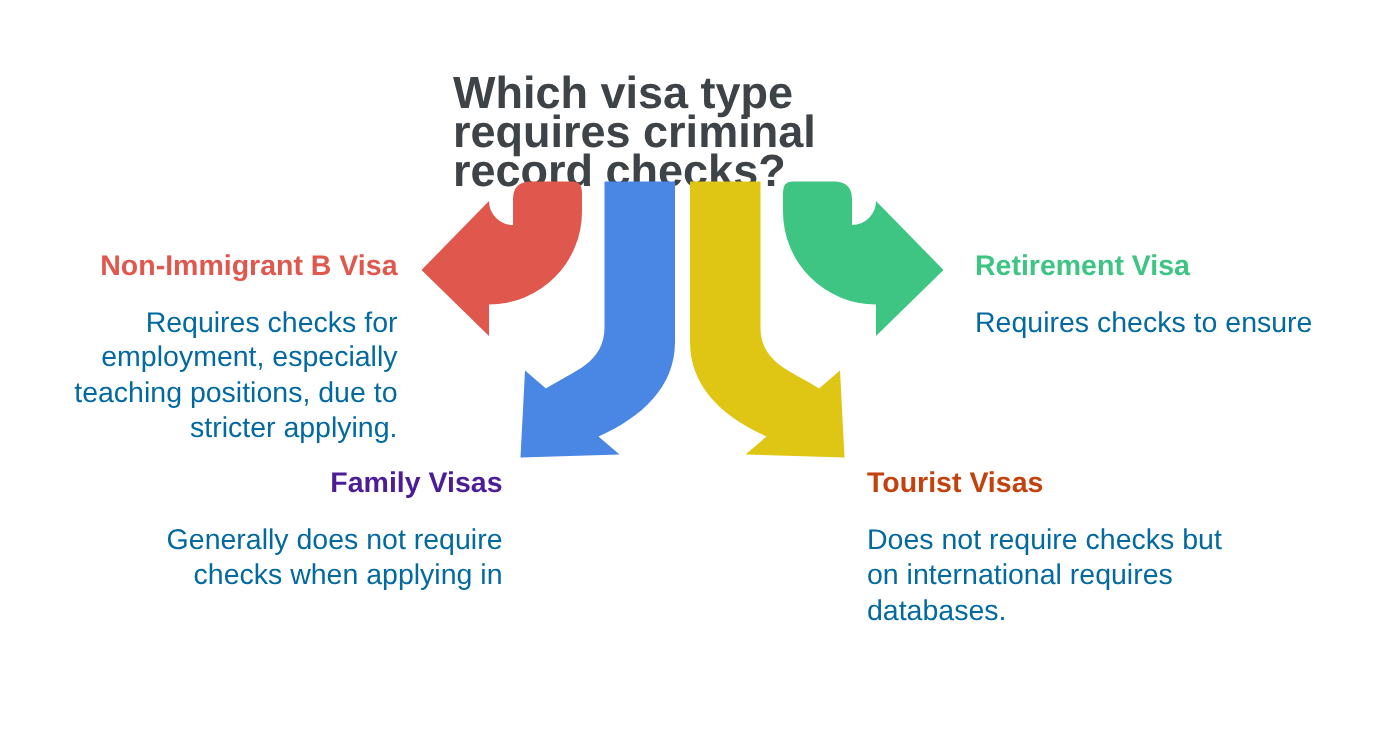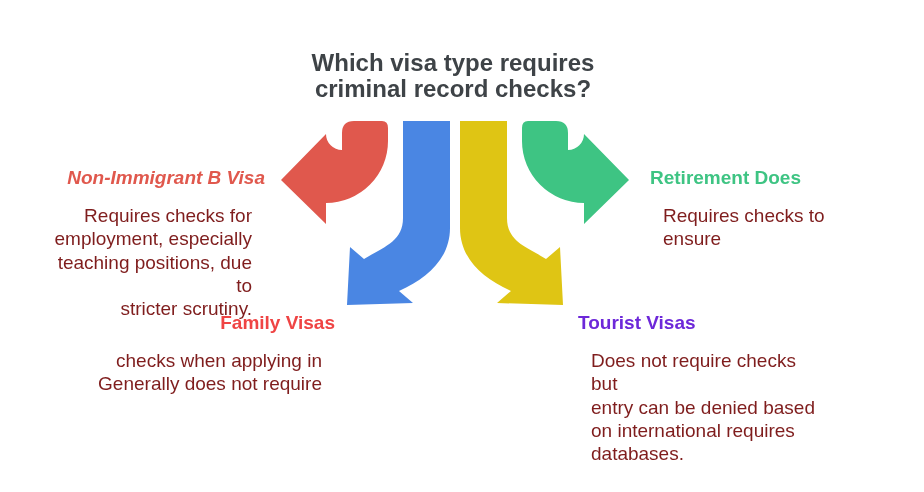--- a/index.html
+++ b/index.html
@@ -2,31 +2,30 @@
 <html><head>
 <meta charset="utf-8">
 <style>
   html,body{margin:0;padding:0;background:#ffffff;}
   .canvas{
     position:relative;width:924px;height:492px;background:#ffffff;
     font-family:"Liberation Sans",sans-serif;overflow:hidden;
   }
   .title{
     position:absolute;left:302px;top:50px;width:302px;margin:0;
-    font-size:24px;line-height:26px;font-weight:700;color:#3E4347;
-    text-align:center;
+    font-size:30px;line-height:26px;font-weight:700;color:#3E4347;
   }
   .arrows{position:absolute;left:0;top:0;width:924px;height:492px;}
   .block{position:absolute;}
   .heading{margin:0 0 15px 0;font-size:19px;font-weight:700;line-height:23px;}
-  .desc{margin:13px;font-size:19px;line-height:23.3px;color:#7f1d1d;}
-  .c-red{color:#E0584D;font-style:italic;}
+  .desc{margin:0;font-size:19px;line-height:23.3px;color:#0369a1;}
+  .c-red{color:#E0584D;}
   .c-green{color:#3EC483;}
-  .c-blue{color:#ef4444;}
-  .c-yellow{color:#6d28d9;}
+  .c-blue{color:#4c1d95;}
+  .c-yellow{color:#c2410c;}
   #sec-nonimm {left:30px;  top:166px; width:235px; text-align:right;}
   #sec-retire {left:650px; top:166px; width:245px; text-align:left;}
   #sec-family {left:85px;  top:311px; width:250px; text-align:right;}
   #sec-tourist{left:578px; top:311px; width:260px; text-align:left;}
 </style>
 </head>
 <body>
 
 <div class="canvas">
 
@@ -38,42 +37,41 @@
     <path d="M 507,121 L 460,121 L 460,228 C 460,258 482,278 511,291 L 497,303 L 563,305 L 560,247 L 546,259 C 527,247 507,242 507,218 L 507,121 Z" fill="#DFC514"></path>
     <path d="M 556,121 L 528,121 Q 522,121 522,128 L 522,141 A 62 62 0 0 0 584,203 L 584,224 L 629,180 L 584,134 A 16 16 0 0 1 568,150 L 568,133 Q 568,121 556,121 Z" fill="#3EC483"></path>
   </svg>
 
   <div class="block" id="sec-nonimm">
     <h2 class="heading c-red">Non-Immigrant B Visa</h2>
     <div class="desc">
       <div>Requires checks for</div>
       <div>employment, especially</div>
       <div>teaching positions, due to</div>
-      <div>stricter scrutiny.</div>
+      <div>stricter applying.</div>
     </div>
   </div>
 
   <div class="block" id="sec-retire">
-    <h2 class="heading c-green">Retirement Does</h2>
+    <h2 class="heading c-green">Retirement Visa</h2>
     <div class="desc">
       <div>Requires checks to ensure</div>
     </div>
   </div>
 
   <div class="block" id="sec-family">
     <h2 class="heading c-blue">Family Visas</h2>
     <div class="desc">
+      <div>Generally does not require</div>
       <div>checks when applying in</div>
-      <div>Generally does not require</div>
     </div>
   </div>
 
   <div class="block" id="sec-tourist">
     <h2 class="heading c-yellow">Tourist Visas</h2>
     <div class="desc">
       <div>Does not require checks but</div>
-      <div>entry can be denied based</div>
       <div>on international requires</div>
       <div>databases.</div>
     </div>
   </div>
 
 </div>
 
 </body></html>

